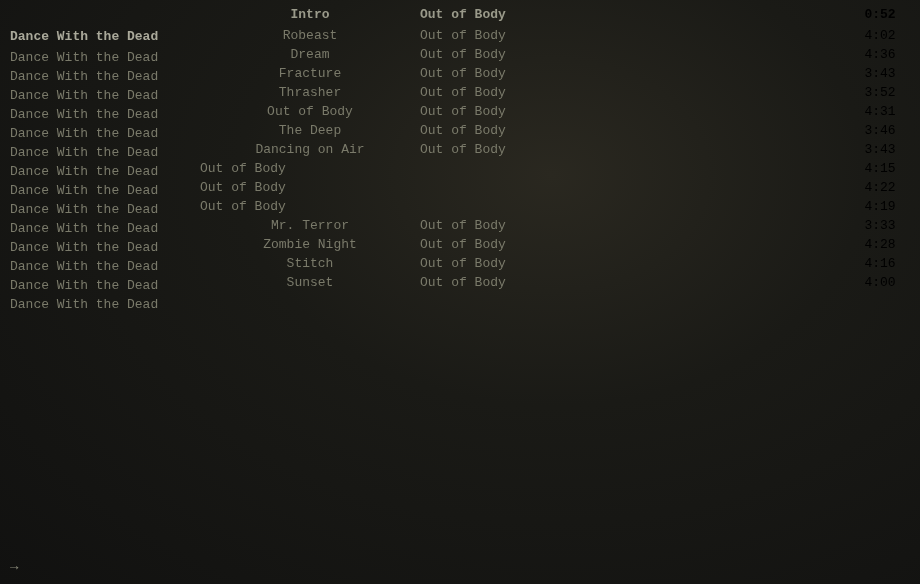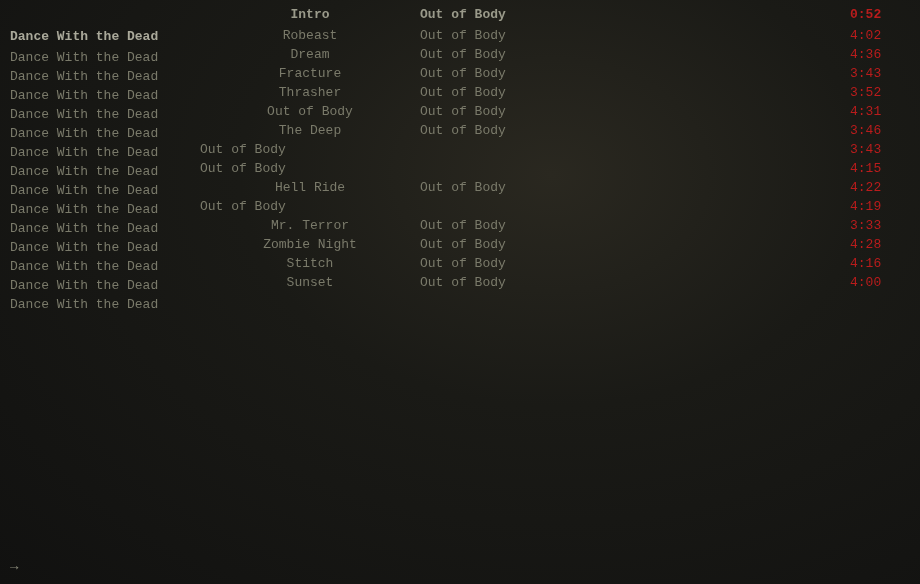--- a/index.html
+++ b/index.html
@@ -62,23 +62,23 @@
     }
 
     .col-album {
       flex: 1;
       white-space: nowrap;
       overflow: hidden;
     }
 
     .col-duration {
       width: 60px;
-      text-align: left;
+      text-align: center;
       flex-shrink: 0;
-      color: #b91c1c;
+      color: #000000;
     }
 
     .arrow-indicator {
       position: absolute;
       bottom: 10px;
       left: 10px;
       color: #8a8a7a;
       font-size: 14px;
     }
   </style>
@@ -124,31 +124,31 @@
       <span class="col-duration">4:31</span>
     </div>
     <div class="track-row">
       <span class="col-artist">Dance With the Dead</span>
       <span class="col-title">The Deep</span>
       <span class="col-album">Out of Body</span>
       <span class="col-duration">3:46</span>
     </div>
     <div class="track-row">
       <span class="col-artist">Dance With the Dead</span>
+      <span class="col-title">Dancing on Air</span>
       <span class="col-album">Out of Body</span>
       <span class="col-duration">3:43</span>
     </div>
     <div class="track-row">
       <span class="col-artist">Dance With the Dead</span>
       <span class="col-album">Out of Body</span>
       <span class="col-duration">4:15</span>
     </div>
     <div class="track-row">
       <span class="col-artist">Dance With the Dead</span>
-      <span class="col-title">Hell Ride</span>
       <span class="col-album">Out of Body</span>
       <span class="col-duration">4:22</span>
     </div>
     <div class="track-row">
       <span class="col-artist">Dance With the Dead</span>
       <span class="col-album">Out of Body</span>
       <span class="col-duration">4:19</span>
     </div>
     <div class="track-row">
       <span class="col-artist">Dance With the Dead</span>

